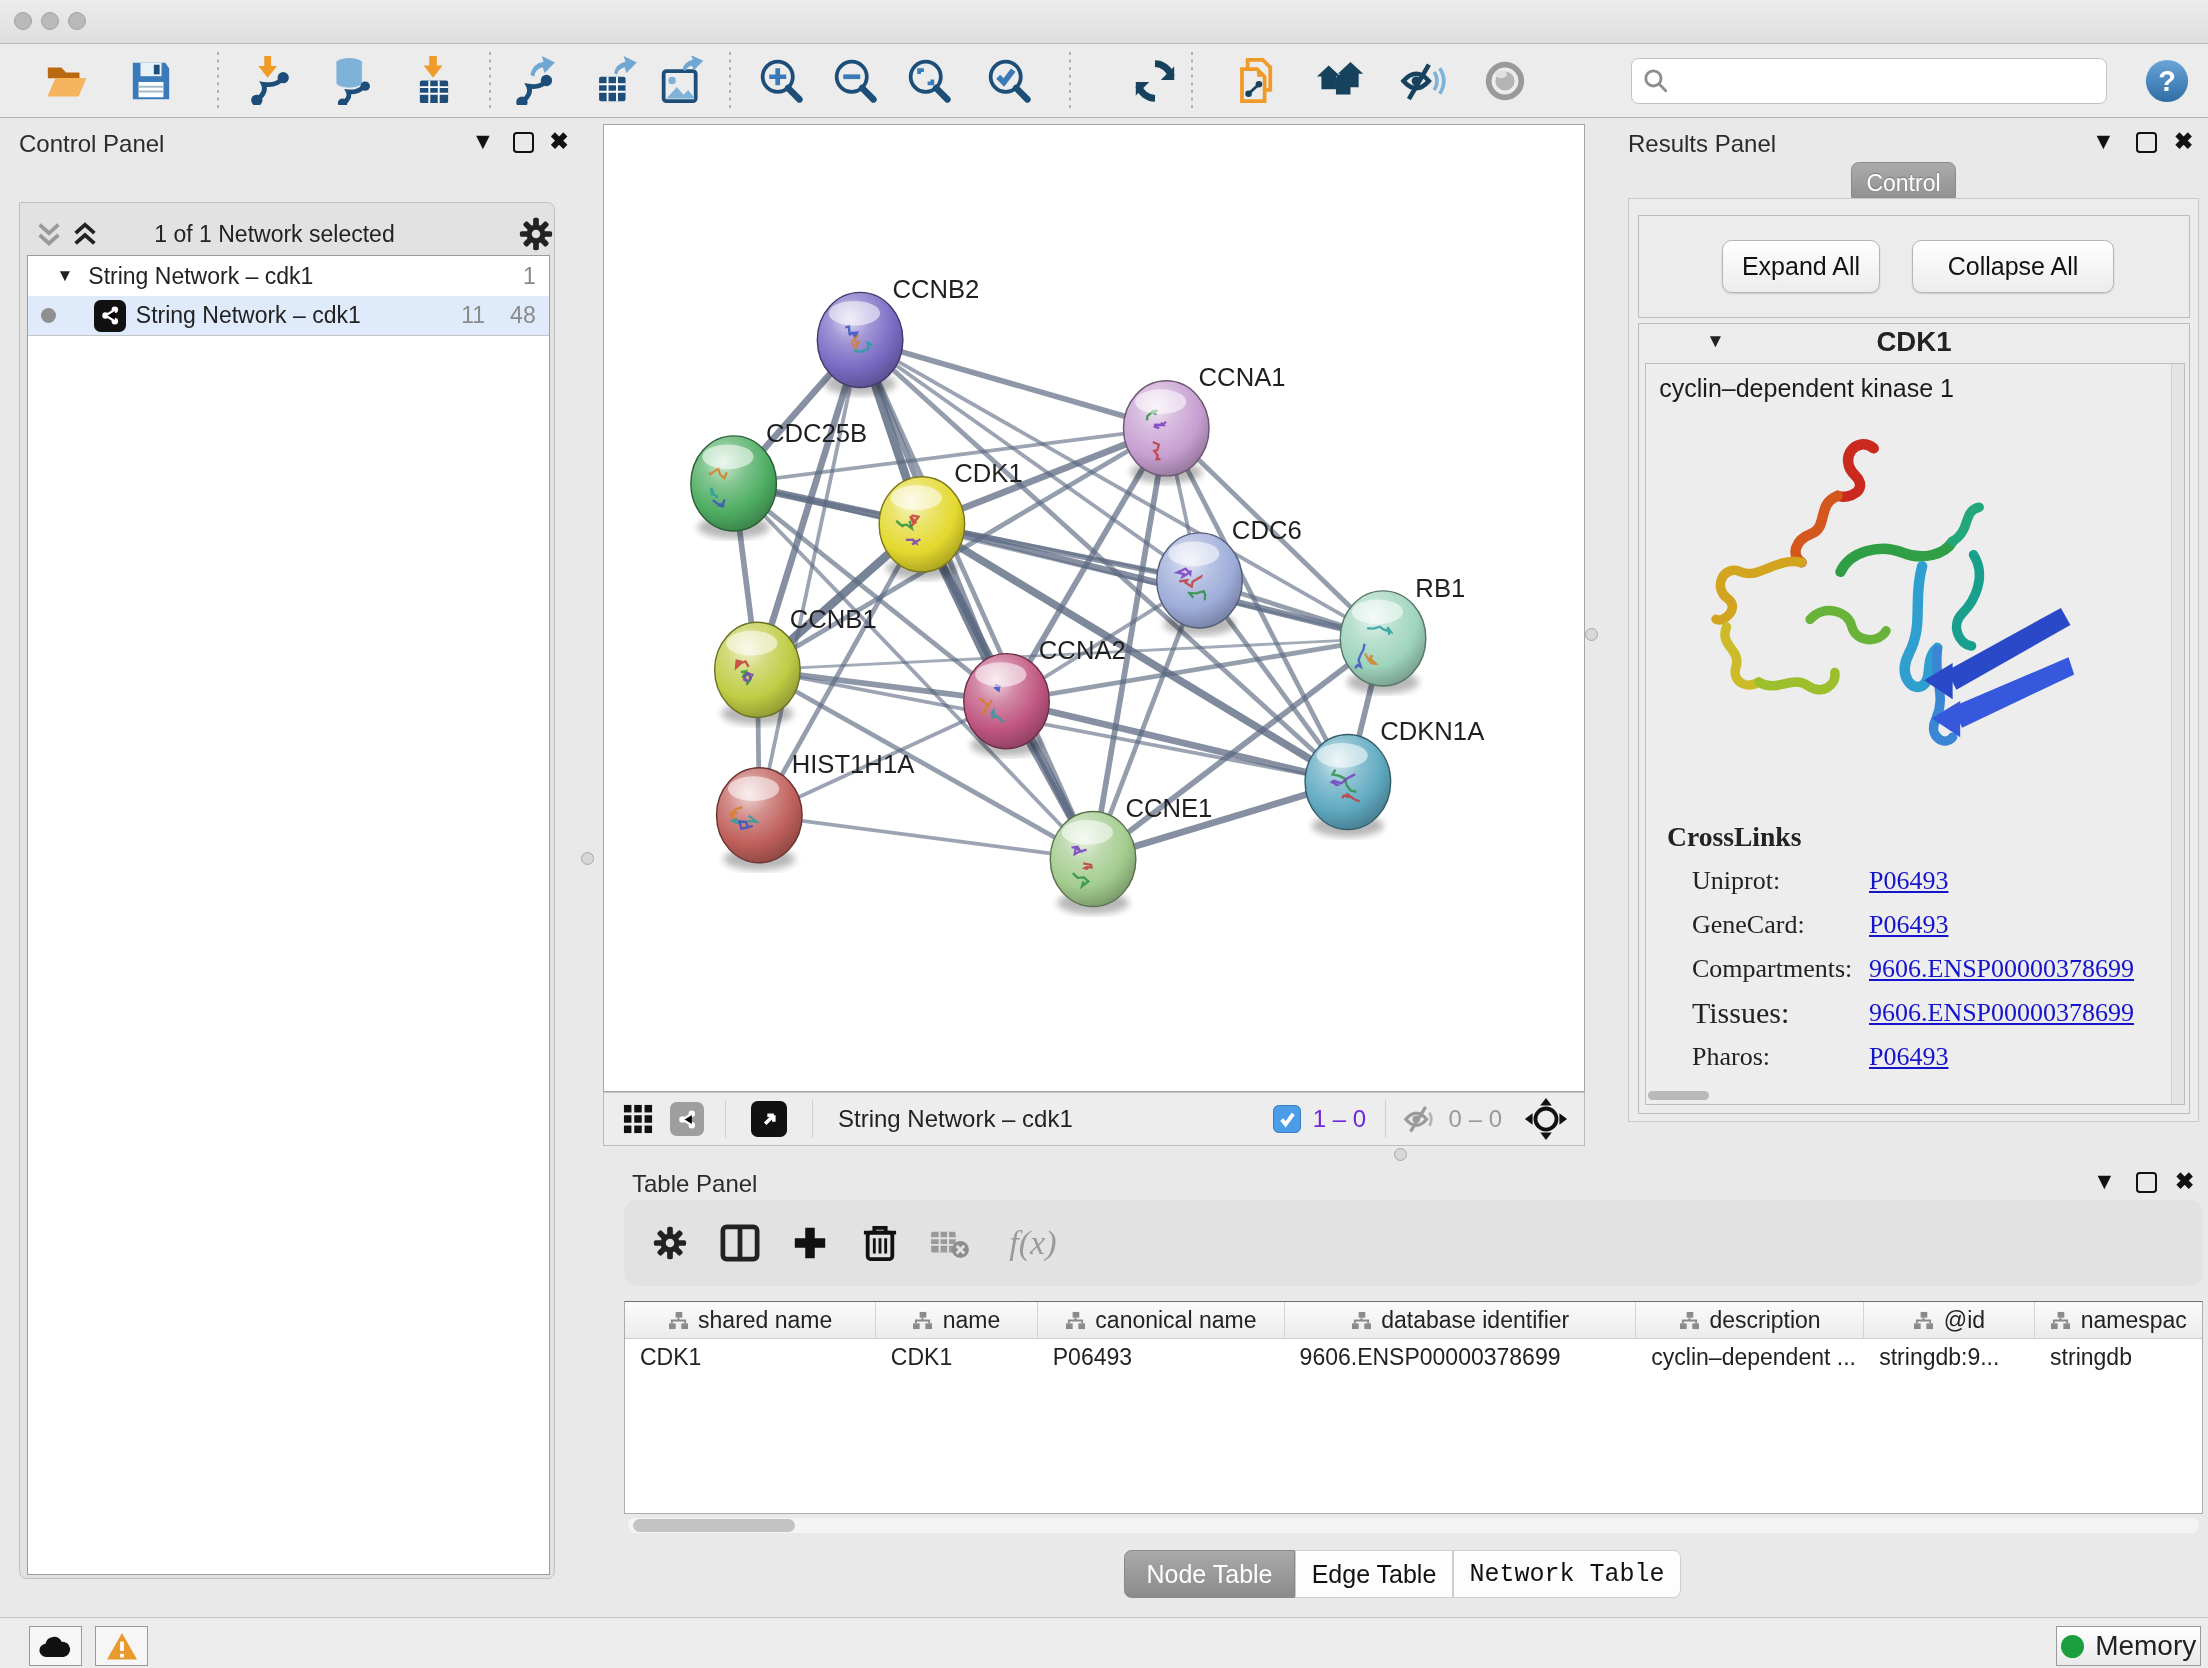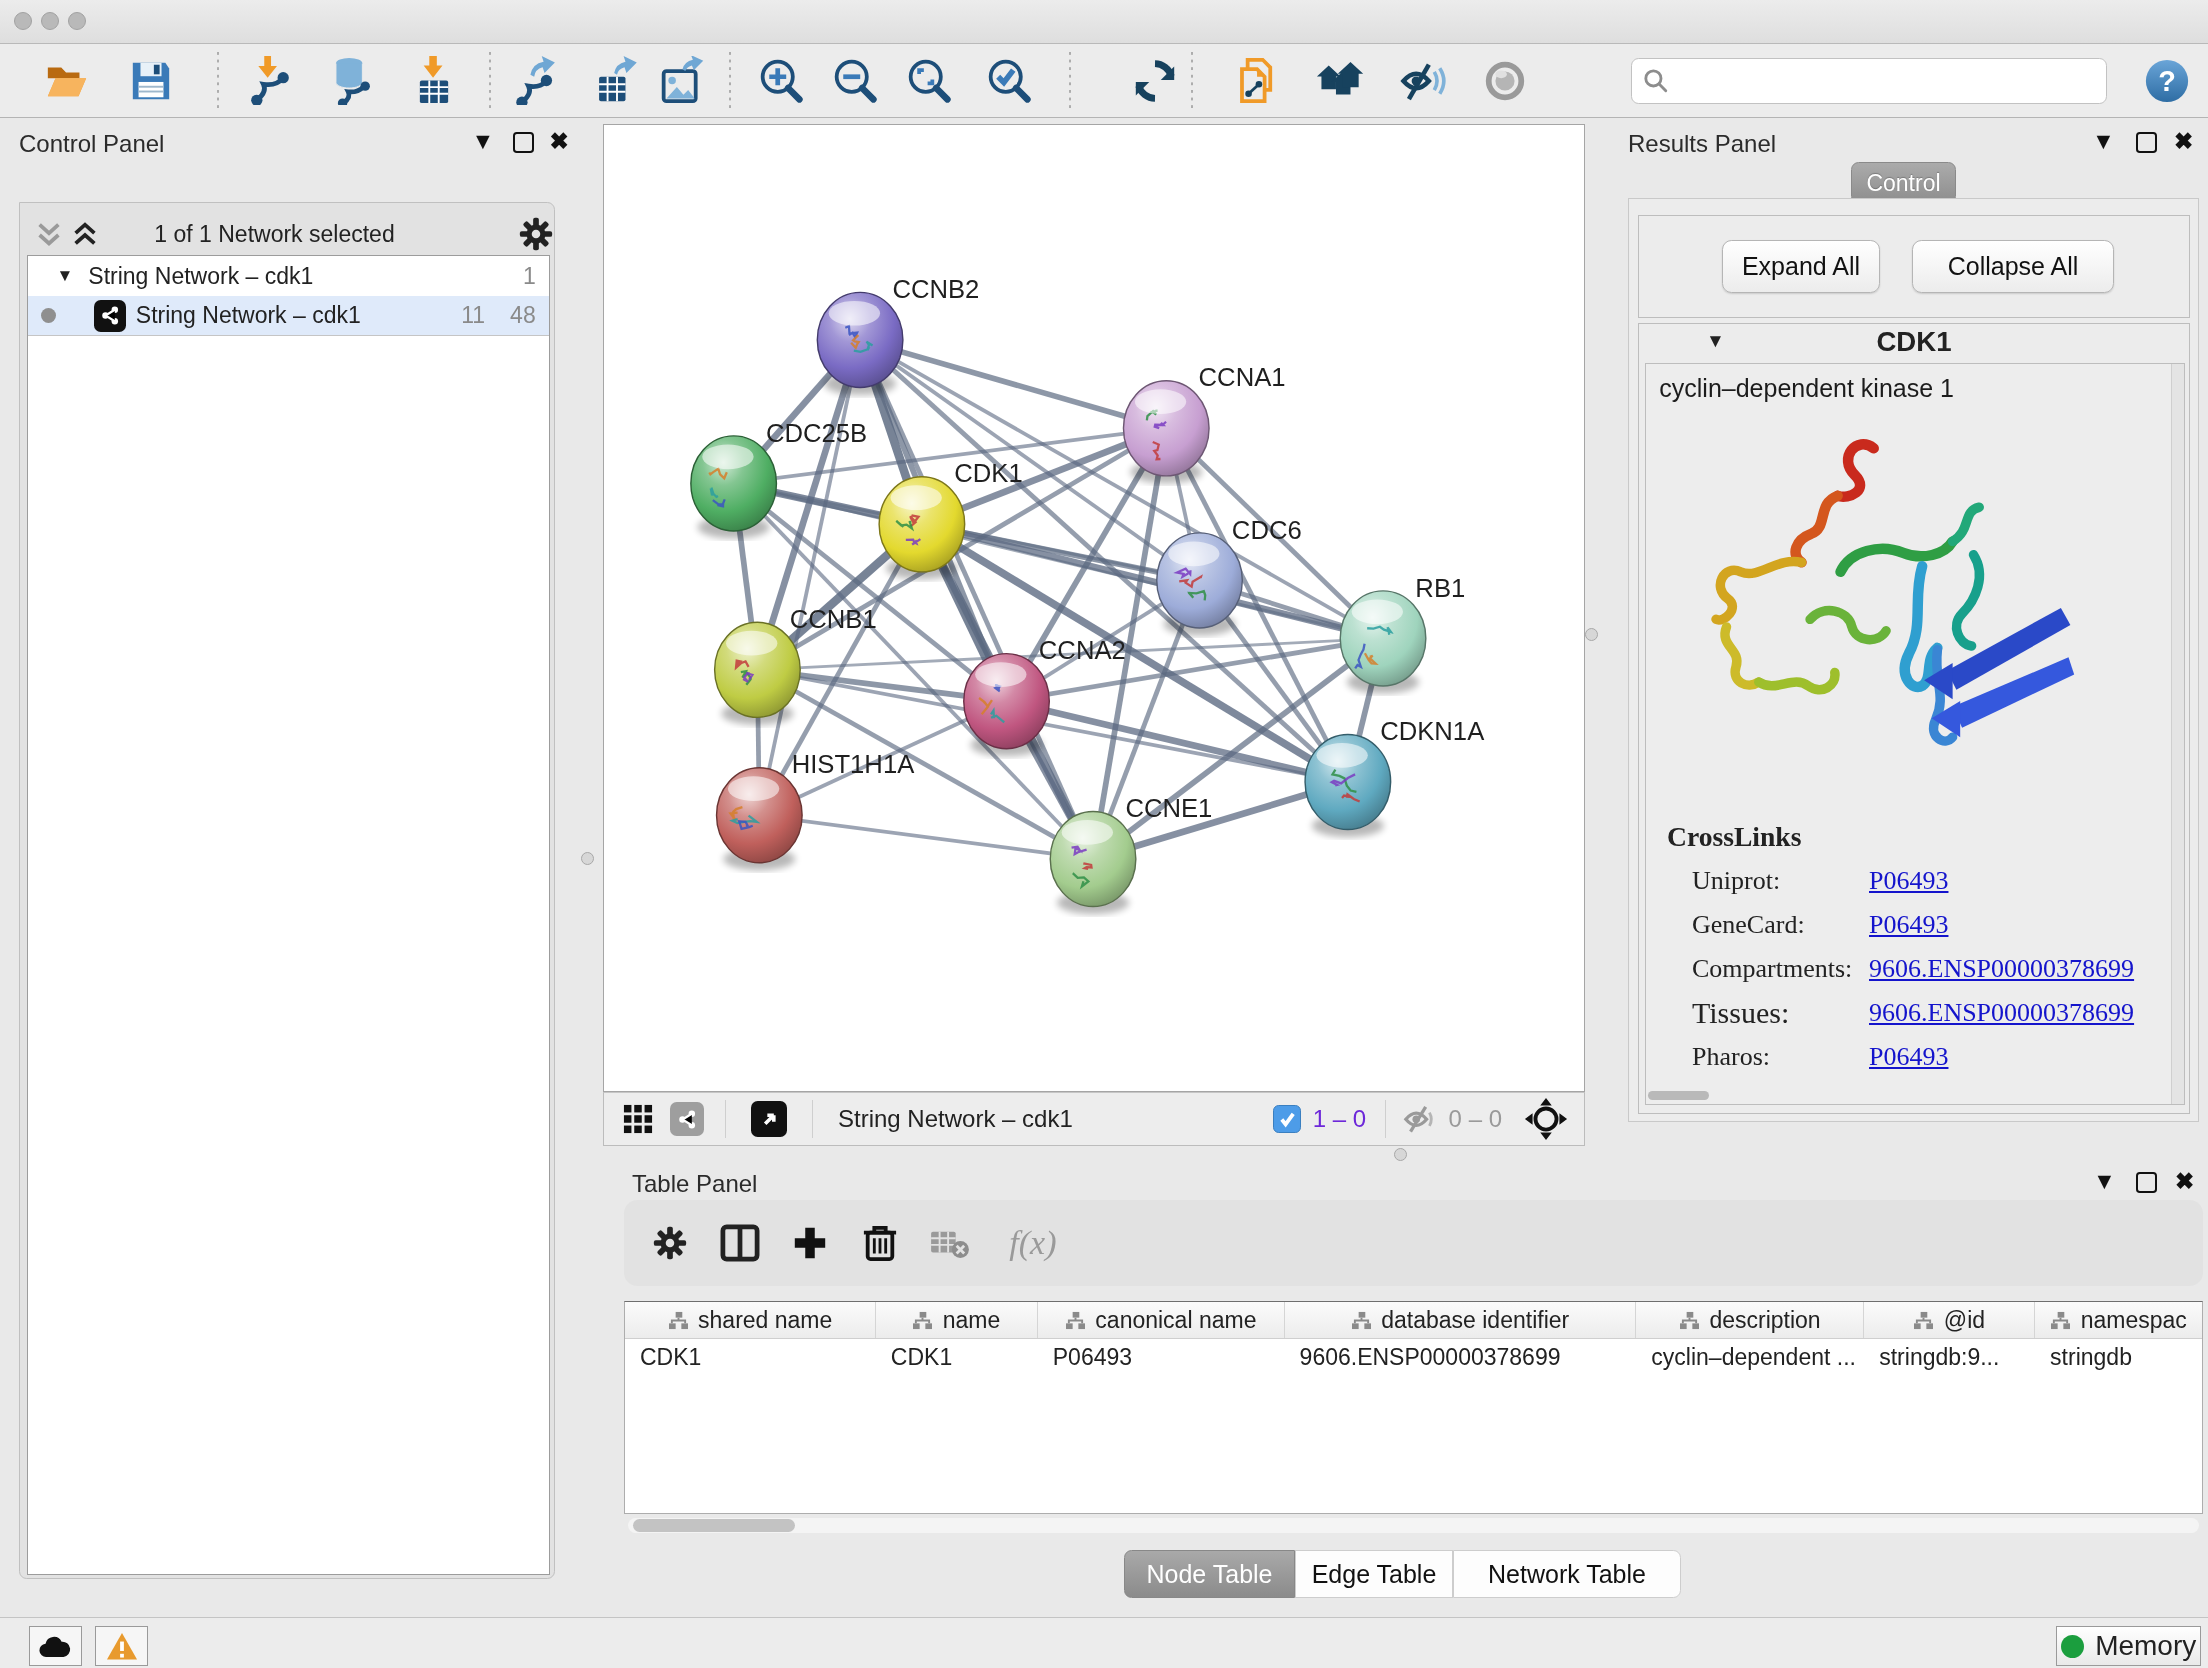--- a/index.html
+++ b/index.html
@@ -58,21 +58,21 @@
   .th-row { height:37px; display:flex; background:linear-gradient(#fbfbfb,#ececec); border-bottom:1px solid #cfcfcf; }
   .th { display:flex; align-items:center; justify-content:center; gap:9.5px; font-size:23px; color:#222; border-right:1px solid #d5d5d5; overflow:hidden; cursor:pointer; }
   .td-row { height:36px; display:flex; }
   .td { font-size:23px; padding-left:15px; display:flex; align-items:center; overflow:hidden; white-space:nowrap; }
   .hscroll { left:628px; top:1518px; width:1571px; height:15px; background:#f4f4f4; border-radius:7.6px; }
   .hthumb { left:633px; top:1519px; width:162px; height:13.3px; background:#c3c3c3; border-radius:6.7px; }
 
   .bt-tabs { top:1550px; height:48px; display:flex; }
   .bt-tab { height:48px; display:flex; align-items:center; justify-content:center; font-size:25px; background:#fdfdfd; border:1px solid #cdcdcd; color:#111; cursor:pointer; }
   .bt-tab.sel { background:linear-gradient(#a9a9a9,#8b8b8b); color:#fff; border-color:#888; border-radius:7.6px 0 0 7.6px; }
-  .bt-tab:last-child { border-radius:0 7.6px 7.6px 0; }
+  .bt-tab:last-child { border-radius:0 7.6px 7.6px 0;font-family:Liberation Mono, monospace; }
 
   
   .statusbar { left:0; top:1617px; width:2208px; height:51px; background:#ececec; border-top:1px solid #c4c4c4; }
   .st-btn { top:1626px; height:40px; background:#f6f6f6; border:1.9px solid #9a9a9a; display:flex; align-items:center; justify-content:center; cursor:pointer; }
 </style>
 </head>
 <body>
 
 <div class="abs titlebar">
   <div class="abs traffic" style="left:14.3px"></div>

